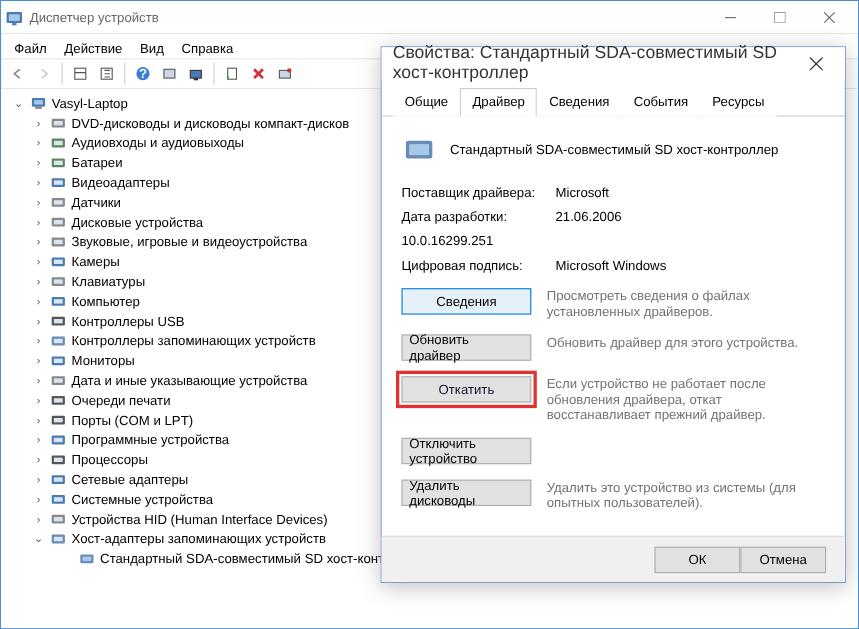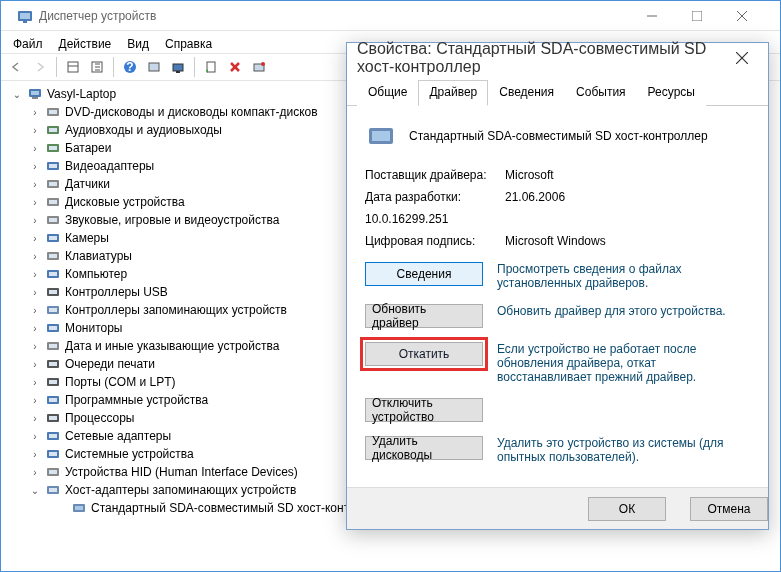--- a/index.html
+++ b/index.html
@@ -1,20 +1,20 @@
 <!DOCTYPE html>
 <html><head>
 <meta charset="utf-8">
 <style>
 * { box-sizing: border-box; margin: 0; padding: 0; font-family: "Segoe UI", Tahoma, sans-serif; font-size: 12px; }
 body { background: #fff; width: 781px; height: 572px; position: relative; overflow: hidden; }
 
 
 .main-window { width: 781px; height: 572px; border: 1px solid #4a90d9; background: #fff; position: relative; }
-.titlebar { height: 30px; background: #fff; display: flex; align-items: center; padding: 0 16px; border-bottom: 1px solid #e5e5e5; }
+.titlebar { height: 30px; background: #fff; display: flex; align-items: center; padding: 0 4px; border-bottom: 1px solid #e5e5e5; }
 .titlebar .app-icon { width: 16px; height: 16px; margin-right: 6px; }
 .titlebar .title { flex: 1; color: #666; font-size: 12px; }
 .titlebar .win-btn { width: 45px; height: 28px; display: flex; align-items: center; justify-content: center; color: #666; cursor: default; }
 
 .menubar { height: 22px; display: flex; align-items: flex-end; padding: 0 4px; }
 .menubar .menu-item { padding: 2px 8px; cursor: default; }
 
 .toolbar { height: 28px; display: flex; align-items: center; padding: 0 4px; border-top: 1px solid #e5e5e5; border-bottom: 1px solid #e5e5e5; gap: 2px; }
 .toolbar .tbtn { width: 22px; height: 22px; border: 1px solid transparent; display: flex; align-items: center; justify-content: center; cursor: default; }
 .toolbar .sep { width: 1px; height: 20px; background: #ccc; margin: 0 3px; }
@@ -40,28 +40,28 @@
 .dev-header { display: flex; align-items: center; margin-bottom: 16px; }
 .dev-header .dev-icon { width: 32px; height: 32px; margin-right: 12px; }
 .dev-header .dev-name { font-size: 12px; }
 
 .info-row { display: flex; margin-bottom: 8px; }
 .info-row .lbl { width: 140px; }
 .info-row .val { flex: 1; }
 
 .btn-row { display: flex; align-items: flex-start; margin-top: 14px; }
 .btn-row .wbtn { width: 118px; }
-.btn-row .desc { flex: 1; margin-left: 14px; font-size: 12px; color: #0c4a6e; }
+.btn-row .desc { flex: 1; margin-left: 14px; font-size: 12px; color: #737373; }
 
 .wbtn { height: 24px; background: #e1e1e1; border: 1px solid #adadad; display: flex; align-items: center; justify-content: center; cursor: default; font-size: 12px; padding: 0 6px; }
 .wbtn.blue { border: 1px solid #0078d7; color: #000; background: #e5f1fb; }
 .wbtn.disabled { color: #0f172a; }
 .highlighted { outline: 3px solid #e53030; outline-offset: 2px; }
 
-.dlg-footer { position: absolute; bottom: 0; left: 0; right: 0; height: 42px; background: #f0f0f0; border-top: 1px solid #ddd; display: flex; align-items: center; justify-content: flex-end; padding: 0 0; gap: 24px; }
+.dlg-footer { position: absolute; bottom: 0; left: 0; right: 0; height: 42px; background: #f0f0f0; border-top: 1px solid #ddd; display: flex; align-items: center; justify-content: flex-end; padding: 0 17px; gap: 0; }
 .dlg-footer .wbtn { width: 78px; background: #e1e1e1; }
 
 svg { display: block; }
 </style>
 </head>
 <body>
 
 <div class="main-window">
 
   <div class="titlebar">

